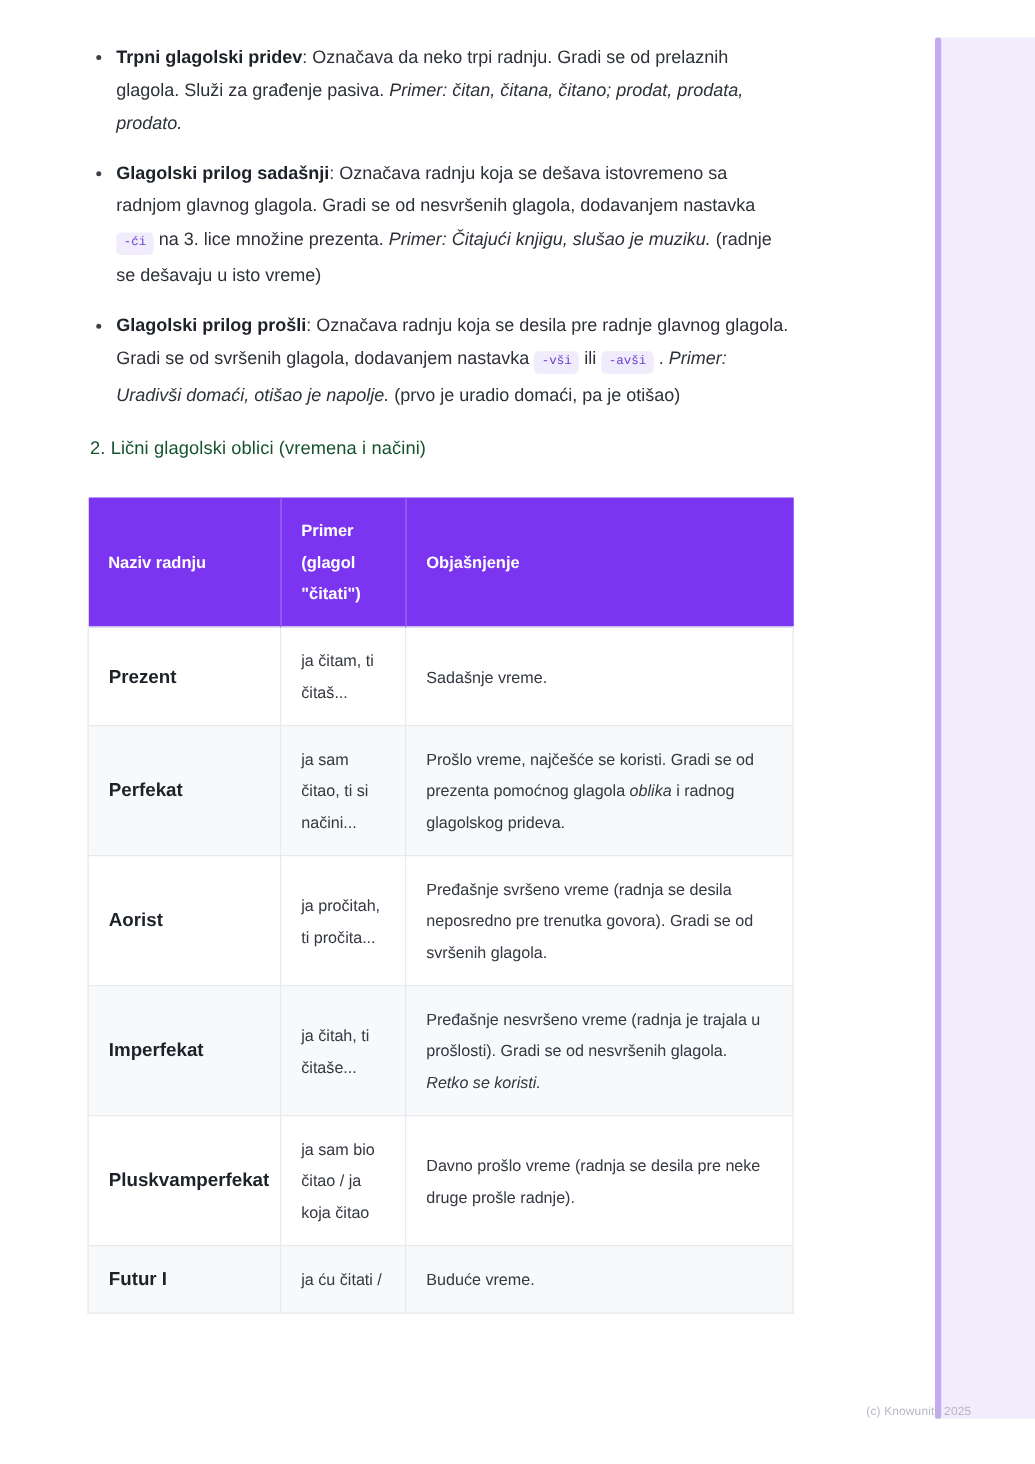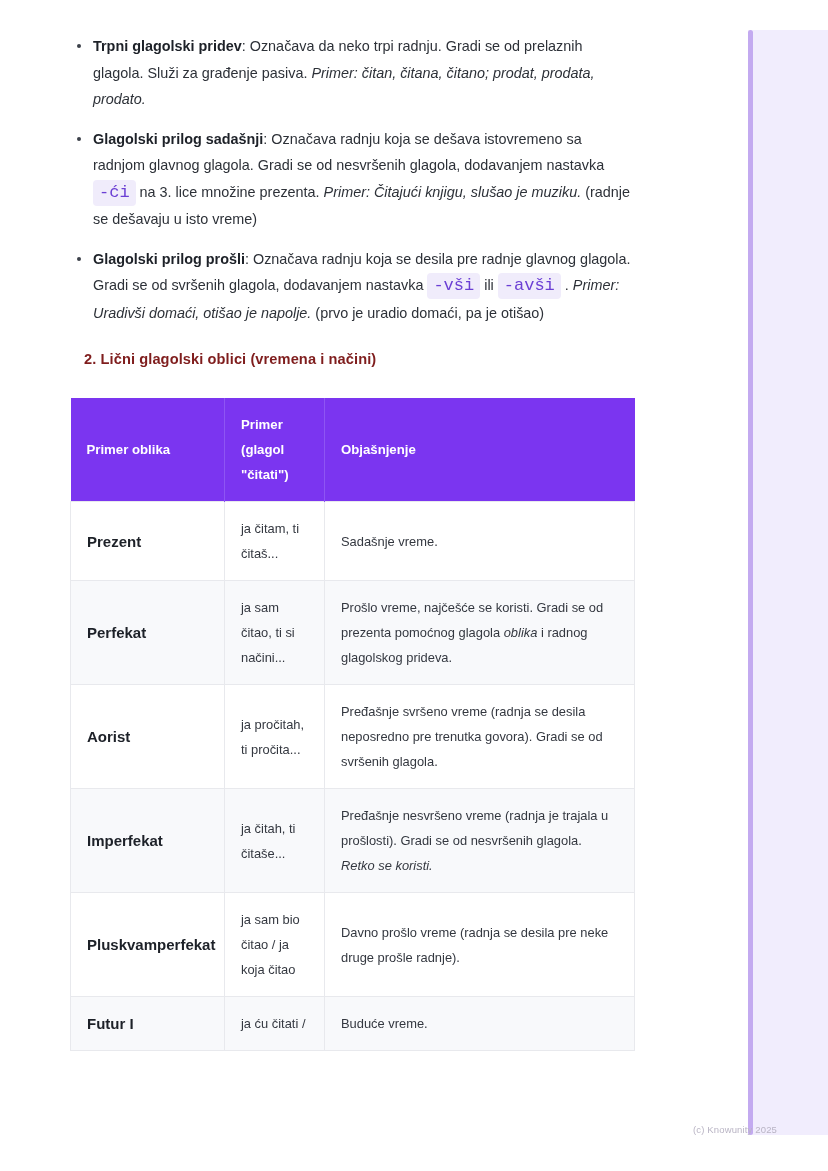--- a/index.html
+++ b/index.html
@@ -79,36 +79,36 @@
     top: 11px;
     width: 4px;
     height: 4px;
     border-radius: 50%;
     background: #3b4049;
   }
   .lead { font-weight: bold; color: #1d2128; }
   .it { font-style: italic; }
   code.chip {
     font-family: "Liberation Mono", monospace;
-    font-size: 17px;
+    font-size: 10px;
     background: #f0ecfb;
     color: #6b3fd4;
     border-radius: 4px;
     padding: 3px 6px 4px 6px;
     white-space: nowrap;
   }
 
   
   #section-heading {
     position: absolute;
-    left: 84px;
+    left: 72px;
     top: 351px;
     font-size: 14.6px;
-    font-weight: bold;
-    color: #7f1d1d;
+    font-weight: normal;
+    color: #14532d;
     letter-spacing: .1px;
   }
 
   
   #forms-table {
     position: absolute;
     left: 70px;
     top: 398px;
     width: 564px;
     border-collapse: collapse;
@@ -176,21 +176,21 @@
   <div id="section-heading">2. Lični glagolski oblici (vremena i načini)</div>
 
   <table id="forms-table">
     <colgroup>
       <col class="c1">
         <col class="c2">
         <col class="c3">
     </colgroup>
     <thead>
       <tr>
-        <th>Primer oblika</th>
+        <th>Naziv radnju</th>
         <th>Primer (glagol "čitati")</th>
         <th>Objašnjenje</th>
       </tr>
     </thead>
     <tbody>
       <tr>
         <td class="name">Prezent</td>
         <td>ja čitam, ti čitaš...</td>
         <td><span>Sadašnje vreme.</span></td>
       </tr>

